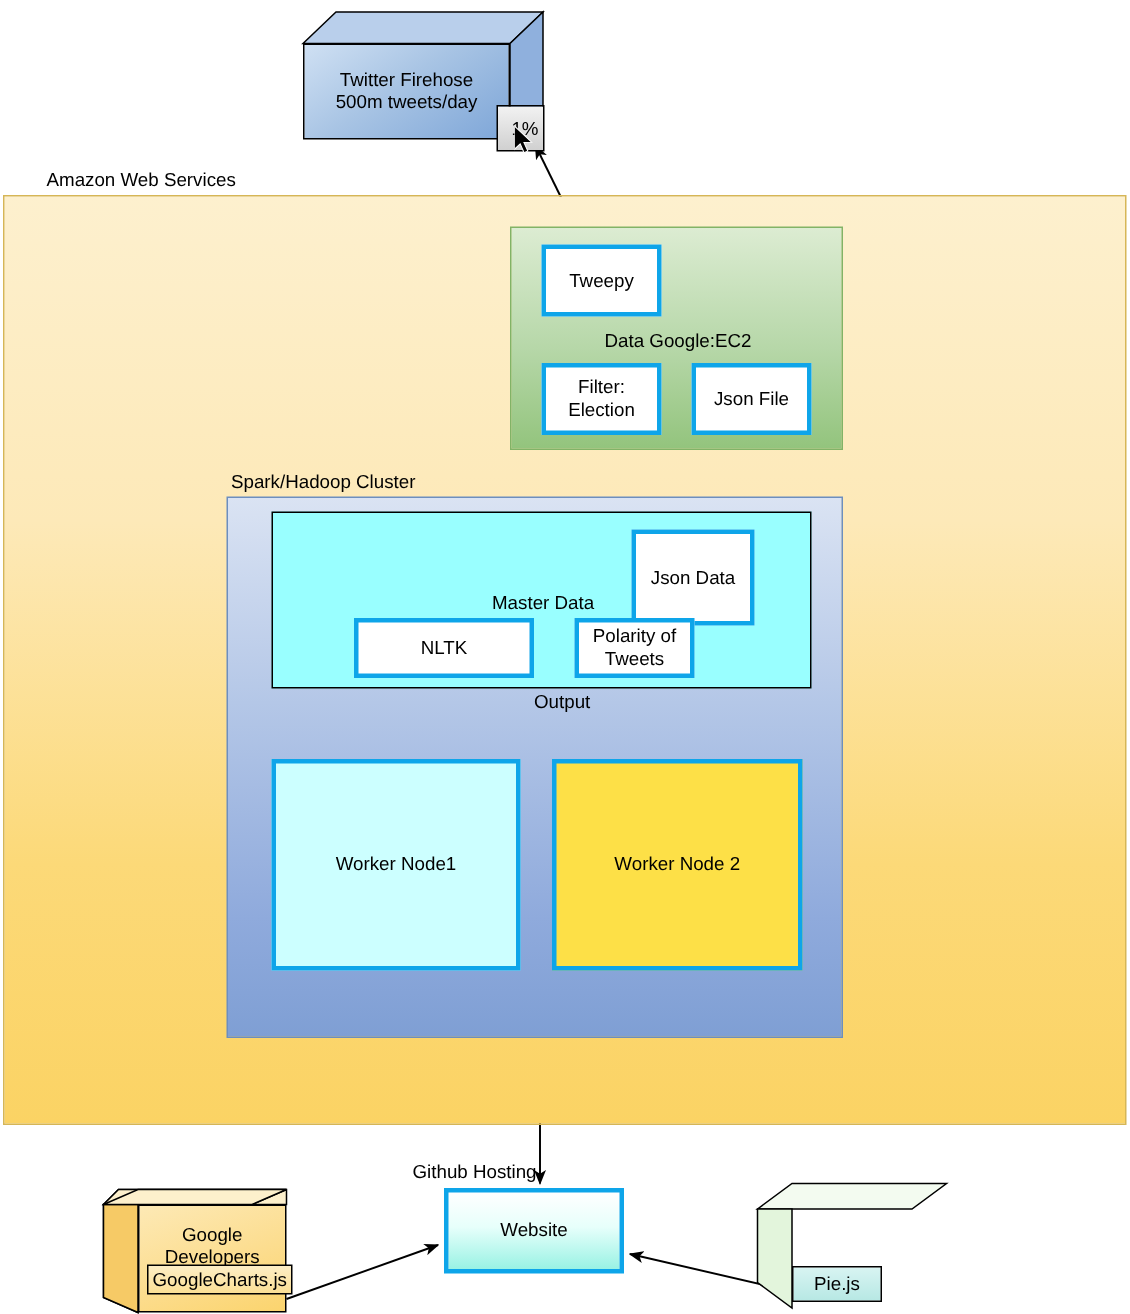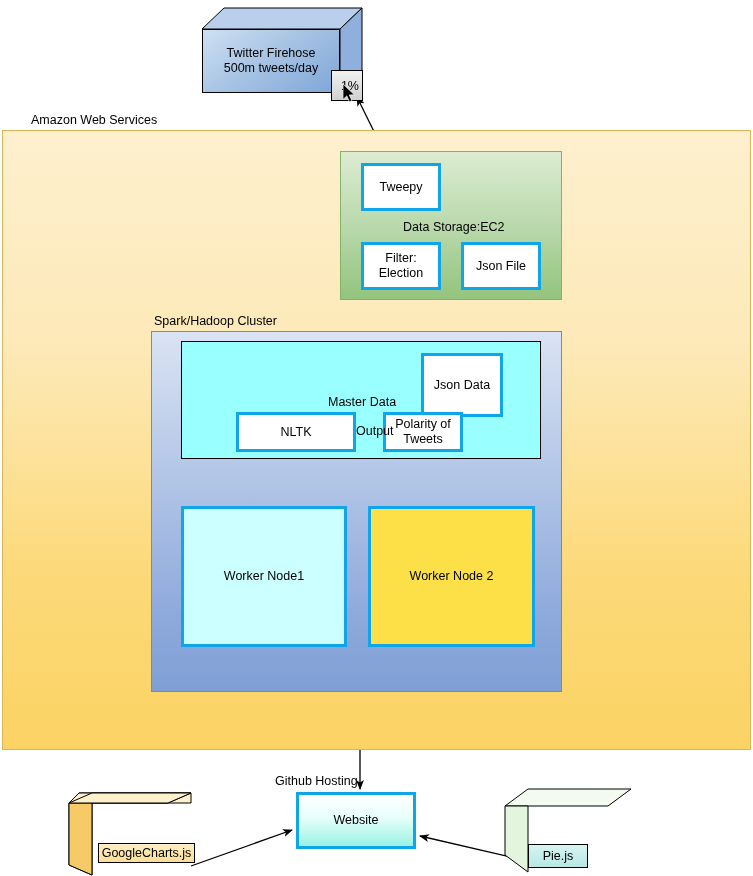--- a/index.html
+++ b/index.html
@@ -39,20 +39,21 @@
     z-index: 6;
     white-space: nowrap;
   }
   .edge-label {
     position: absolute;
     font-size: 12.5px;
     color: #000000;
     z-index: 7;
     white-space: nowrap;
     background: transparent;
+    margin-top: 37px;
   }
   
   #aws-container {
     position: absolute;
     left: 2px; top: 130px;
     width: 749px; height: 620px;
     border: 1px solid #d6b656;
     background: linear-gradient(180deg, #fdf0ce 0%, #fde9b8 35%, #fcd978 72%, #fbd364 100%);
     z-index: 1;
   }
@@ -193,21 +194,21 @@
   <line x1="528" y1="861" x2="420" y2="836" stroke="#000" stroke-width="1.3" marker-end="url(#ah)"></line>
 </svg>
 
 <div id="aws-container"></div>
 <div id="ec2-container"></div>
 <div id="spark-container"></div>
 <div id="master-node-box"></div>
 
 <div class="container-label" style="left:5px; top:113px;margin-left:26px;">Amazon Web Services</div>
 
-<div class="container-label" style="left:403px; top:220px;">Data Storage:EC2</div>
+<div class="container-label" style="left:403px; top:220px;">Data Google:EC2</div>
 
 <div class="container-label" style="left:154px; top:314px;">Spark/Hadoop Cluster</div>
 
 <div class="container-label" style="left:328px; top:395px;">Master Data</div>
 
 <div class="container-label" style="left:275px; top:774px;">Github Hosting</div>
 
 <div class="edge-label" style="left:356px; top:424px;">Output</div>
 
 <div class="cube" id="twitter-cube">
@@ -241,20 +242,22 @@
 <div class="node" id="website-box">Website</div>
 
 <div class="cube" id="google-cube">
   <svg width="122" height="82">
     <polygon points="0,10 10,0 122,0 122,10" fill="#fdf0cc" stroke="#000" stroke-width="1"></polygon>
     <polygon points="0,10 0,72 23,82 23,10" fill="#f8cf72" stroke="#000" stroke-width="1"></polygon>
     <polygon points="0,10 10,0 122,0 99,10" fill="#fdf0cc" stroke="#000" stroke-width="1"></polygon>
     <polygon points="0,10 23,10 23,82 0,72" fill="#f6ca66" stroke="#000" stroke-width="1"></polygon>
     <polygon points="0,10 23,0 122,0 99,10" fill="#fdf0cc" stroke="#000" stroke-width="1"></polygon>
   </svg>
+  <div class="front">Google
+Developers</div>
   <div class="sub">GoogleCharts.js</div>
 </div>
 
 <div class="cube" id="d3-cube">
   <svg width="126" height="83">
     <polygon points="0,17 23,0 126,0 103,17" fill="#f3fbf0" stroke="#000" stroke-width="1"></polygon>
     <polygon points="0,17 23,17 23,83 0,66" fill="#e3f5dc" stroke="#000" stroke-width="1"></polygon>
   </svg>
   <div class="sub">Pie.js</div>
 </div>

